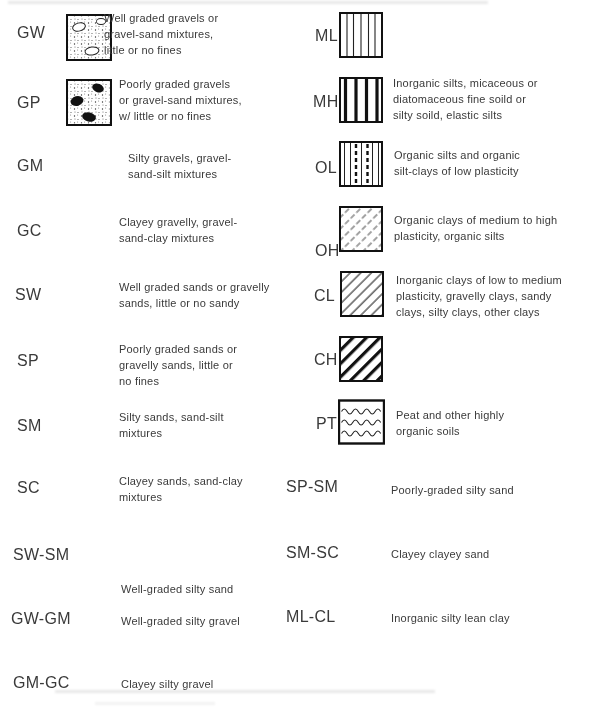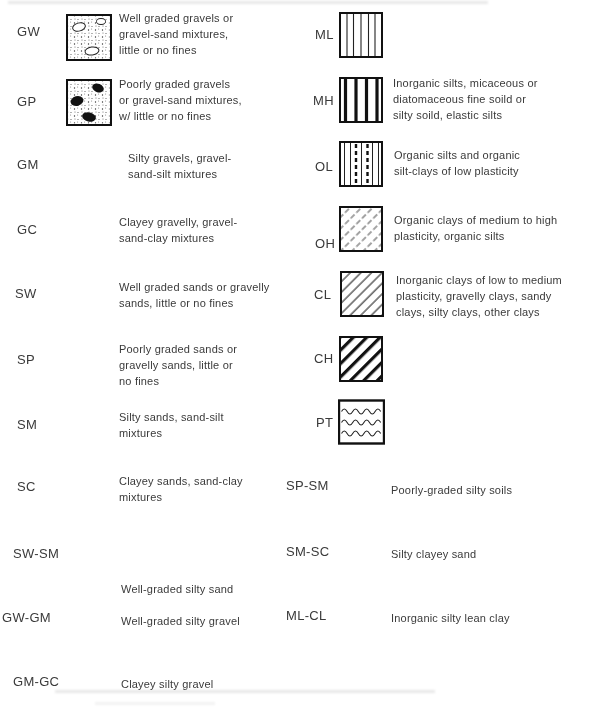--- a/index.html
+++ b/index.html
@@ -6,21 +6,21 @@
   .page{
     position:relative;
     width:605px;height:722px;
     background:#ffffff;
     font-family:"Liberation Sans","DejaVu Sans",sans-serif;
     color:#2e2e2e;
     overflow:hidden;
   }
   .code{
     position:absolute;
-    font-size:13px;
+    font-size:16px;
     letter-spacing:0.3px;
     color:#3a3a3a;
     white-space:nowrap;
   }
   .desc{
     position:absolute;
     font-size:11px;
     line-height:16px;
     letter-spacing:0.2px;
     color:#3a3a3a;
@@ -53,21 +53,21 @@
           <circle cx="2" cy="5" r="0.55" fill="#666"></circle>
         </pattern>
       </defs>
       <rect x="1" y="1" width="44" height="45" fill="#ffffff" stroke="#111" stroke-width="2"></rect>
       <rect x="2.5" y="2.5" width="41" height="42" fill="url(#pgw)"></rect>
       <ellipse cx="13" cy="13" rx="6.5" ry="4" fill="#fff" stroke="#222" stroke-width="1" transform="rotate(-15 13 13)"></ellipse>
       <ellipse cx="35" cy="7.5" rx="4.5" ry="3" fill="#fff" stroke="#222" stroke-width="1"></ellipse>
       <ellipse cx="26" cy="37" rx="7" ry="4" fill="#fff" stroke="#222" stroke-width="1" transform="rotate(-8 26 37)"></ellipse>
     </svg>
   </div>
-  <div class="desc" style="left:119px;top:10px">Well graded gravels or
+  <div class="desc" style="left:104px;top:10px">Well graded gravels or
 gravel-sand mixtures,
 little or no fines</div>
 
   <div class="code" style="left:17px;top:94px">GP</div>
   <div class="swatch" style="left:66px;top:79px">
     <svg width="46" height="47" viewBox="0 0 46 47">
       <defs>
         <pattern id="pgp" width="7" height="7" patternUnits="userSpaceOnUse">
           <circle cx="1.5" cy="2" r="0.7" fill="#333"></circle>
           <circle cx="5" cy="5.5" r="0.6" fill="#555"></circle>
@@ -89,39 +89,39 @@
   <div class="code" style="left:17px;top:157px">GM</div>
   <div class="desc" style="left:128px;top:150px">Silty gravels, gravel-
 sand-silt mixtures</div>
 
   <div class="code" style="left:17px;top:222px">GC</div>
   <div class="desc" style="left:119px;top:214px">Clayey gravelly, gravel-
 sand-clay mixtures</div>
 
   <div class="code" style="left:15px;top:286px">SW</div>
   <div class="desc" style="left:119px;top:279px">Well graded sands or gravelly
-sands, little or no fines</div>
+sands, little or no sandy</div>
 
   <div class="code" style="left:17px;top:352px">SP</div>
   <div class="desc" style="left:119px;top:341px">Poorly graded sands or
 gravelly sands, little or
 no fines</div>
 
   <div class="code" style="left:17px;top:417px">SM</div>
   <div class="desc" style="left:119px;top:409px">Silty sands, sand-silt
 mixtures</div>
 
   <div class="code" style="left:17px;top:479px">SC</div>
   <div class="desc" style="left:119px;top:473px">Clayey sands, sand-clay
 mixtures</div>
 
   <div class="code" style="left:13px;top:546px">SW-SM</div>
   <div class="desc" style="left:121px;top:581px">Well-graded silty sand</div>
 
-  <div class="code" style="left:2px;top:610px">GW-GM</div>
+  <div class="code" style="left:11px;top:610px">GW-GM</div>
   <div class="desc" style="left:121px;top:613px">Well-graded silty gravel</div>
 
   <div class="code" style="left:13px;top:674px">GM-GC</div>
   <div class="desc" style="left:121px;top:676px">Clayey silty gravel</div>
 
   <div class="code" style="left:315px;top:27px">ML</div>
   <div class="swatch" style="left:339px;top:12px">
     <svg width="44" height="46" viewBox="0 0 44 46">
       <rect x="1" y="1" width="42" height="44" fill="#fff" stroke="#111" stroke-width="2"></rect>
       <line x1="8" y1="2" x2="8" y2="44" stroke="#222" stroke-width="1.1"></line>
@@ -155,21 +155,21 @@
       <line x1="17" y1="3" x2="17" y2="44" stroke="#111" stroke-width="2.4" stroke-dasharray="4 3"></line>
       <line x1="22.5" y1="2" x2="22.5" y2="44" stroke="#222" stroke-width="1"></line>
       <line x1="28.5" y1="3" x2="28.5" y2="44" stroke="#111" stroke-width="2.4" stroke-dasharray="4 3"></line>
       <line x1="33.5" y1="2" x2="33.5" y2="44" stroke="#222" stroke-width="1"></line>
       <line x1="39.5" y1="2" x2="39.5" y2="44" stroke="#222" stroke-width="1"></line>
     </svg>
   </div>
   <div class="desc" style="left:394px;top:147px">Organic silts and organic
 silt-clays of low plasticity</div>
 
-  <div class="code" style="left:315px;top:236px">OH</div>
+  <div class="code" style="left:315px;top:242px">OH</div>
   <div class="swatch" style="left:339px;top:206px">
     <svg width="44" height="46" viewBox="0 0 44 46">
       <defs>
         <pattern id="poh" width="8" height="8" patternUnits="userSpaceOnUse" patternTransform="rotate(-45)">
           <line x1="0" y1="1" x2="8" y2="1" stroke="#333" stroke-width="0.9" stroke-dasharray="5 2.5"></line>
         </pattern>
       </defs>
       <rect x="1" y="1" width="42" height="44" fill="#fff" stroke="#111" stroke-width="2"></rect>
       <rect x="2" y="2" width="40" height="42" fill="url(#poh)"></rect>
     </svg>
@@ -208,23 +208,25 @@
 
   <div class="code" style="left:316px;top:415px">PT</div>
   <div class="swatch" style="left:338px;top:399px">
     <svg width="47" height="46" viewBox="0 0 47 46">
       <rect x="1" y="1.5" width="45" height="43" fill="#fff" stroke="#111" stroke-width="2.4"></rect>
       <path d="M3.5,12.5 q2.8,-5 5.6,0 t5.6,0 t5.6,0 t5.6,0 t5.6,0 t5.6,0 t5.6,0" fill="none" stroke="#222" stroke-width="1.1"></path>
       <path d="M3.5,23.5 q2.8,-5 5.6,0 t5.6,0 t5.6,0 t5.6,0 t5.6,0 t5.6,0 t5.6,0" fill="none" stroke="#222" stroke-width="1.1"></path>
       <path d="M3.5,34.5 q2.8,-5 5.6,0 t5.6,0 t5.6,0 t5.6,0 t5.6,0 t5.6,0 t5.6,0" fill="none" stroke="#222" stroke-width="1.1"></path>
     </svg>
   </div>
+  <div class="desc" style="left:396px;top:407px">Peat and other highly
+organic soils</div>
 
   <div class="code" style="left:286px;top:478px">SP-SM</div>
-  <div class="desc" style="left:391px;top:482px">Poorly-graded silty soils</div>
+  <div class="desc" style="left:391px;top:482px">Poorly-graded silty sand</div>
 
   <div class="code" style="left:286px;top:544px">SM-SC</div>
-  <div class="desc" style="left:391px;top:546px">Silty clayey sand</div>
+  <div class="desc" style="left:391px;top:546px">Clayey clayey sand</div>
 
   <div class="code" style="left:286px;top:608px">ML-CL</div>
   <div class="desc" style="left:391px;top:610px">Inorganic silty lean clay</div>
 
 </div>
 
 </body></html>

